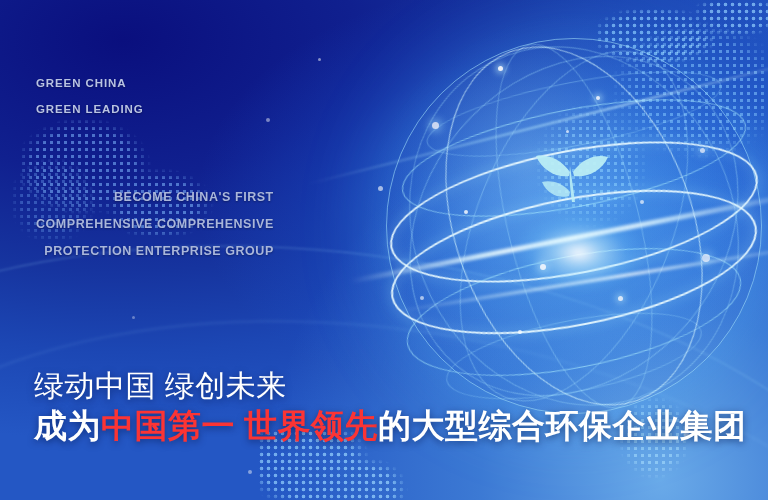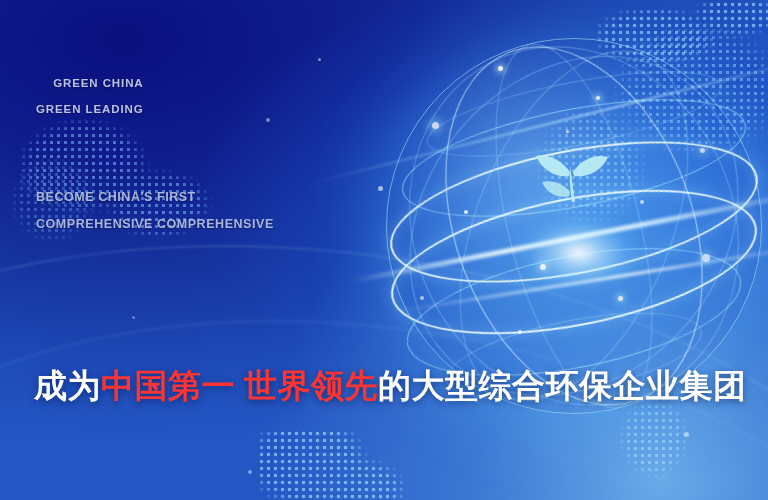--- a/index.html
+++ b/index.html
@@ -166,28 +166,28 @@
   
   .spk{ position:absolute; border-radius:50%; background:#fff; pointer-events:none; }
 
   
   #tagline{
     position:absolute; left:36px; top:70px;
     color:#b9c3e2;
     font-size:11.5px; font-weight:bold; letter-spacing:0.9px; line-height:26px;
     text-shadow:0 1px 2px rgba(0,0,20,0.35);
     white-space:nowrap;
-    text-align:right;
   }
   #mission{
     position:absolute; left:36px; top:184px;
     color:#a9b6da;
     font-size:12.5px; font-weight:bold; letter-spacing:0.55px; line-height:26.8px;
     text-shadow:0 1px 2px rgba(0,0,20,0.35);
     white-space:nowrap;
+    text-align:right;
   }
   #headline{
     position:absolute; left:34px; top:366px;
     color:#ffffff;
     line-height:40px;
     text-shadow:0 2px 7px rgba(0,18,70,0.55);
     white-space:nowrap;
   }
   #headline .l1{ font-size:30px; font-weight:normal; letter-spacing:0.5px; display:block; }
   #headline .l2{ font-size:33px; font-weight:bold; letter-spacing:0.5px; display:block; }
@@ -266,21 +266,23 @@
   <div class="spk" style="left:640px;top:200px;width:4px;height:4px;opacity:.65;"></div>
 
   <div id="tagline">
     <div>GREEN CHINA</div>
     <div>GREEN LEADING</div>
   </div>
 
   <div id="mission">
     <div>BECOME CHINA'S FIRST</div>
     <div>COMPREHENSIVE COMPREHENSIVE</div>
+    <div>PROTECTION ENTERPRISE GROUP</div>
   </div>
 
   <div id="headline">
+    <span class="l1">绿动中国 绿创未来</span>
     <span class="l2">
       <span>成为</span><span class="hl">中国第一</span><span class="gapsp"></span><span class="hl">世界领先</span><span>的大型综合环保企业集团</span>
     </span>
   </div>
 
 </div>
 
 </body></html>

